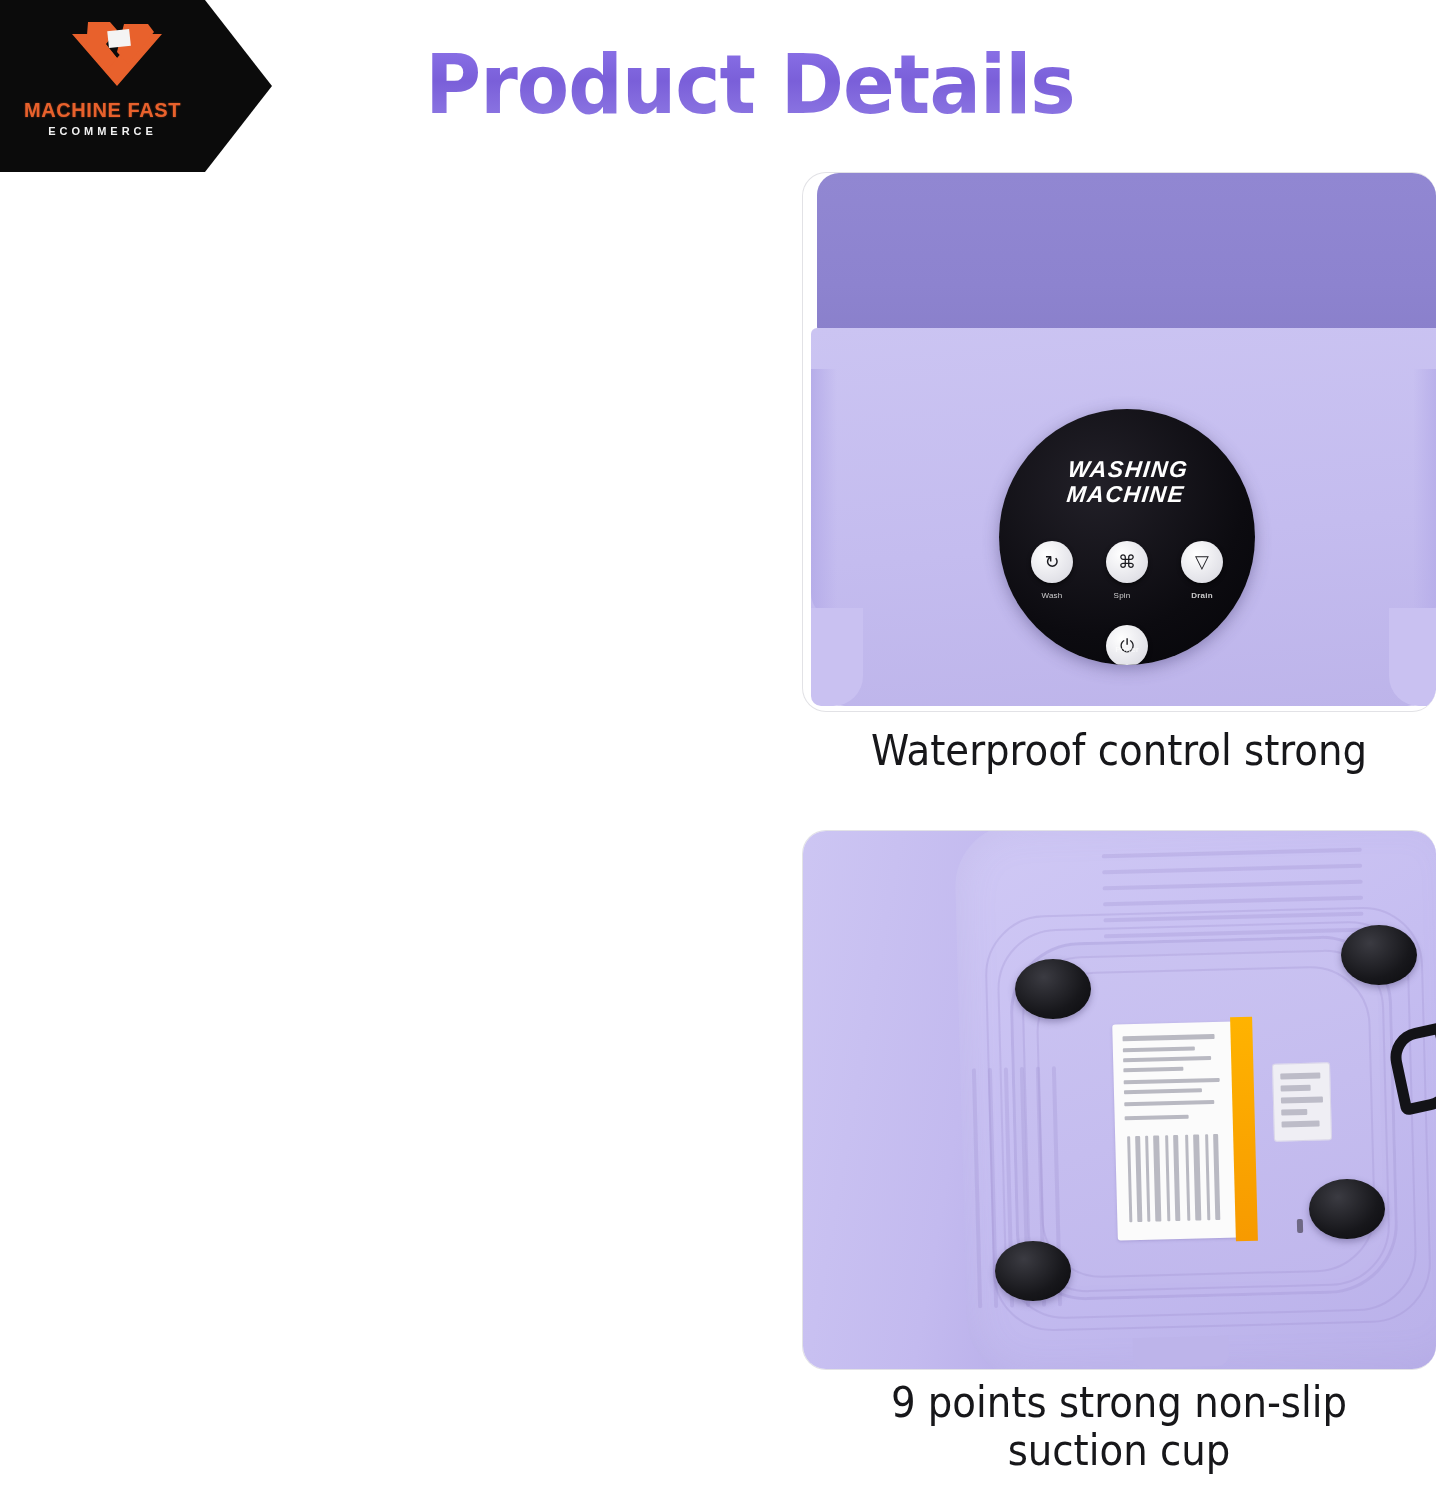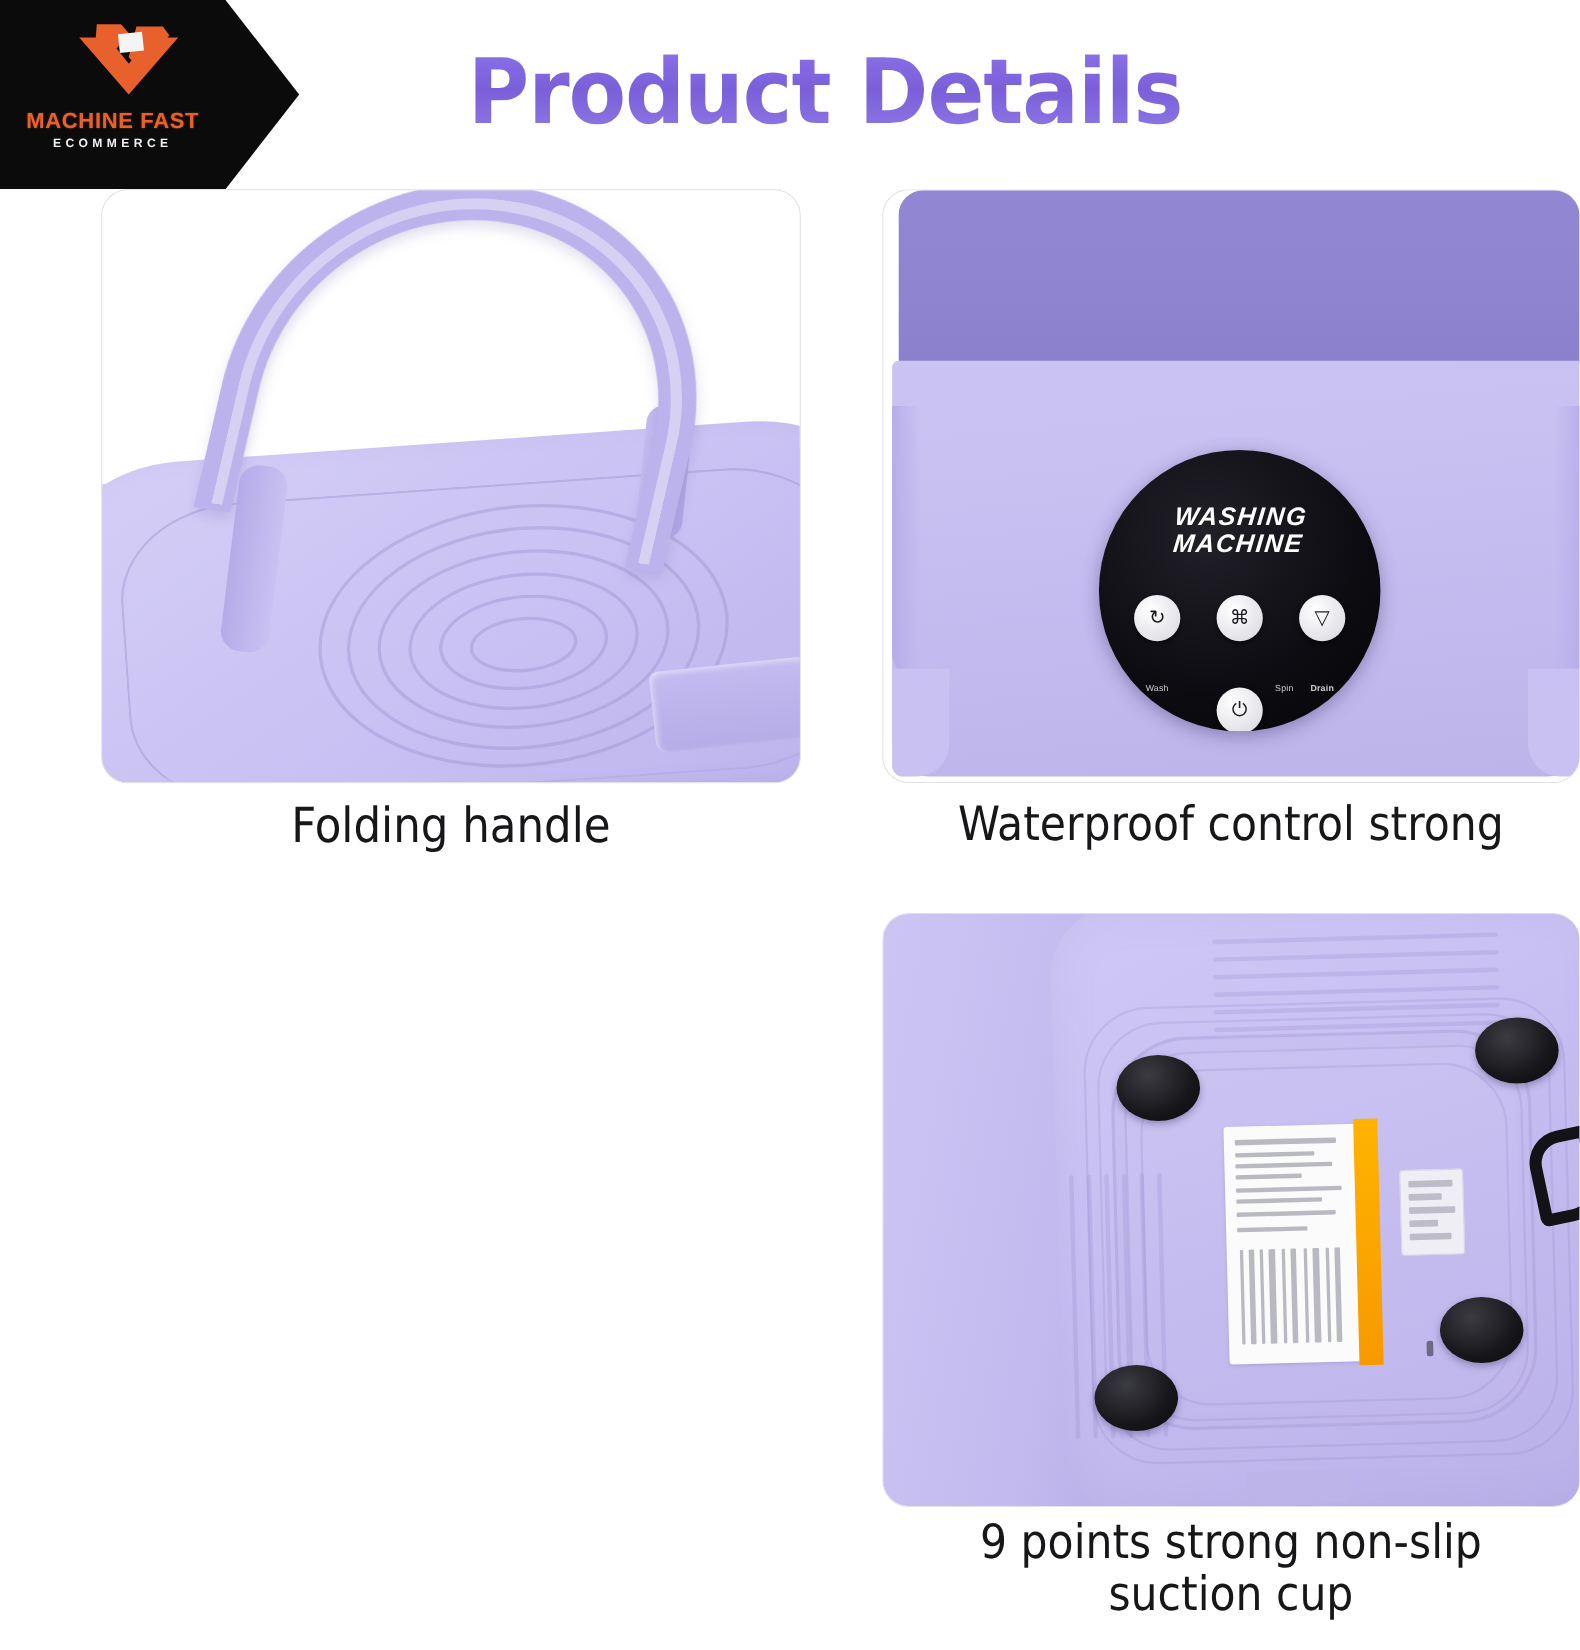--- a/index.html
+++ b/index.html
@@ -219,24 +219,24 @@
     font-style:normal;font-size:18px;color:#1a1a1f;line-height:1;
   }
   .c1{left:32px;top:0;}
   .c2{left:107px;top:0;}
   .c3{left:182px;top:0;}
   .c4{left:107px;top:84px;}
   .lbl{
     position:absolute;width:86px;text-align:center;
     color:rgba(255,255,255,.78);
     font-family:"Liberation Sans", sans-serif;
-    font-size:8px;letter-spacing:.2px;line-height:1.15;margin-top:30px;
+    font-size:8px;letter-spacing:.2px;line-height:1.15;
   }
   .l1{left:10px;top:182px;}
-  .l2{left:91px;top:182px;text-align:right;}
+  .l2{left:80px;top:182px;}
   .l3{left:160px;top:182px;font-weight:bold;}
   .l4{left:85px;top:236px;}
 
   
   .p3-wall{
     position:absolute;left:-18px;top:6px;width:470px;height:416px;
     background:linear-gradient(170deg,#cdc6f3 0%,#c6bef0 50%,#bcb3ea 100%);
     border-radius:14px 22px 6px 12px;
     transform:skewY(5.5deg);
     transform-origin:left top;
@@ -415,39 +415,20 @@
     <rect x="46" y="12" width="22" height="17" transform="rotate(-6 57 20)" fill="#f4f4f4"></rect>
   </svg>
   <div class="logo-wordmark">MACHINE FAST</div>
   <div class="logo-sub">ECOMMERCE</div>
 </div>
 
 <div class="page-title">Product Details</div>
 
 <div class="grid">
 
-  <div class="cell cell-tl">
-    <div class="photo">
-      <div class="p1-body"></div>
-      <div class="p1-lidtop"></div>
-      <div class="p1-seam"></div>
-      <div class="ring r1"></div>
-      <div class="ring r2"></div>
-      <div class="ring r3"></div>
-      <div class="ring r4"></div>
-      <div class="ring r5"></div>
-      <div class="ring r6"></div>
-      <div class="p1-notch"></div>
-      <div class="p1-hfoot-r"></div>
-      <div class="p1-handle"></div>
-      <div class="p1-handle-hl"></div>
-      <div class="p1-hfoot-l"></div>
-    </div>
-    <div class="caption cap-tl">Folding handle</div>
-  </div>
 
   <div class="cell cell-tr">
     <div class="photo bleed-right">
       <div class="p2-lid"></div>
       <div class="p2-body"></div>
       <div class="p2-side-l"></div>
       <div class="p2-side-r"></div>
       <div class="p2-foot-l"></div>
       <div class="p2-foot-r"></div>
       <div class="p2-glow"></div>

